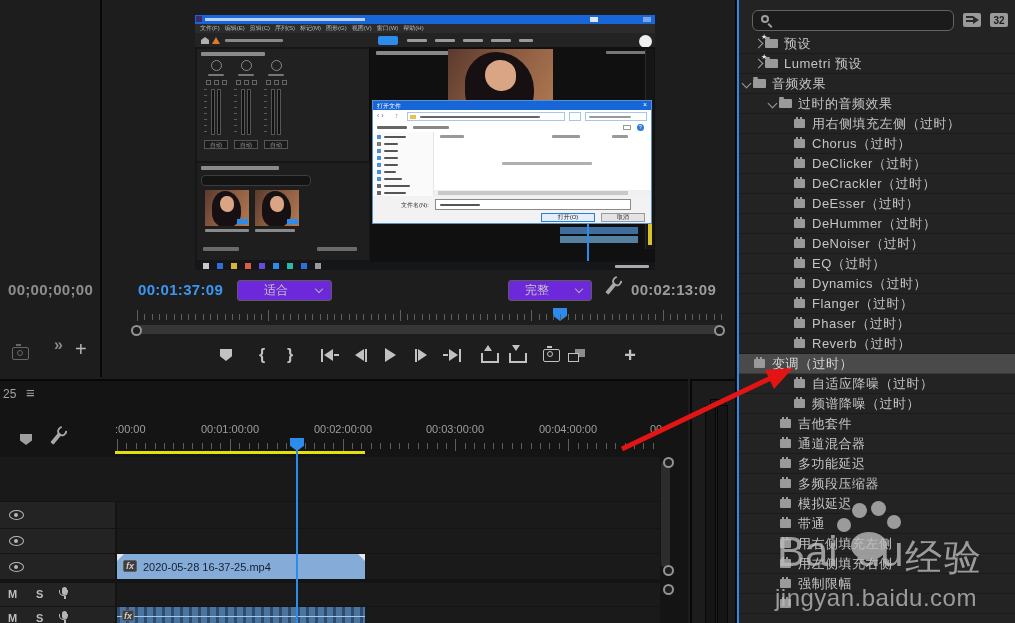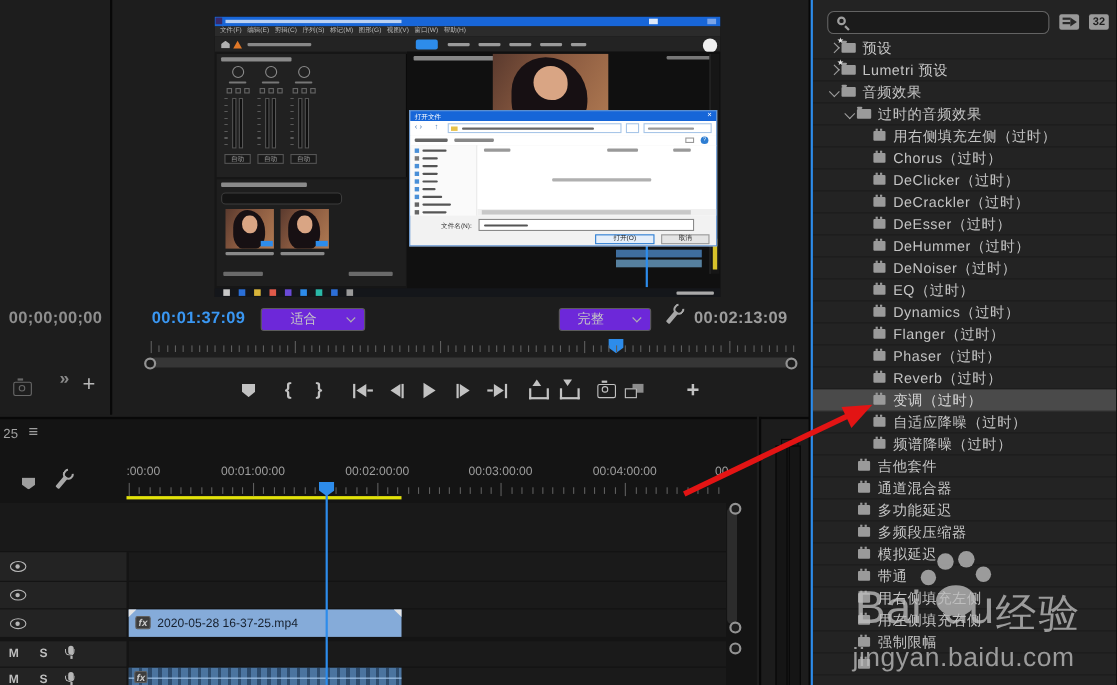--- a/index.html
+++ b/index.html
@@ -579,21 +579,21 @@
           <div class="fold star"></div>
           <span>预设</span>
         </div>
         <div class="fxrow" style="padding-left: 12px;">
           <div class="slot">
             <div class="chev right"></div>
           </div>
           <div class="fold star"></div>
           <span>Lumetri 预设</span>
         </div>
-        <div class="fxrow" style="padding-left: 12px;">
+        <div class="fxrow" style="">
           <div class="slot">
             <div class="chev down"></div>
           </div>
           <div class="fold"></div>
           <span>音频效果</span>
         </div>
         <div class="fxrow" style="padding-left: 26px;">
           <div class="slot">
             <div class="chev down"></div>
           </div>
@@ -653,21 +653,21 @@
         <div class="fxrow" style="padding-left: 40px;">
           <div class="slot"></div>
           <div class="plug"></div>
           <span>Phaser（过时）</span>
         </div>
         <div class="fxrow" style="padding-left: 40px;">
           <div class="slot"></div>
           <div class="plug"></div>
           <span>Reverb（过时）</span>
         </div>
-        <div class="fxrow sel" style="padding-left: 40px;">
+        <div class="fxrow sel" style="">
           <div class="slot"></div>
           <div class="plug"></div>
           <span>变调（过时）</span>
         </div>
         <div class="fxrow" style="padding-left: 40px;">
           <div class="slot"></div>
           <div class="plug"></div>
           <span>自适应降噪（过时）</span>
         </div>
         <div class="fxrow" style="padding-left: 40px;">

